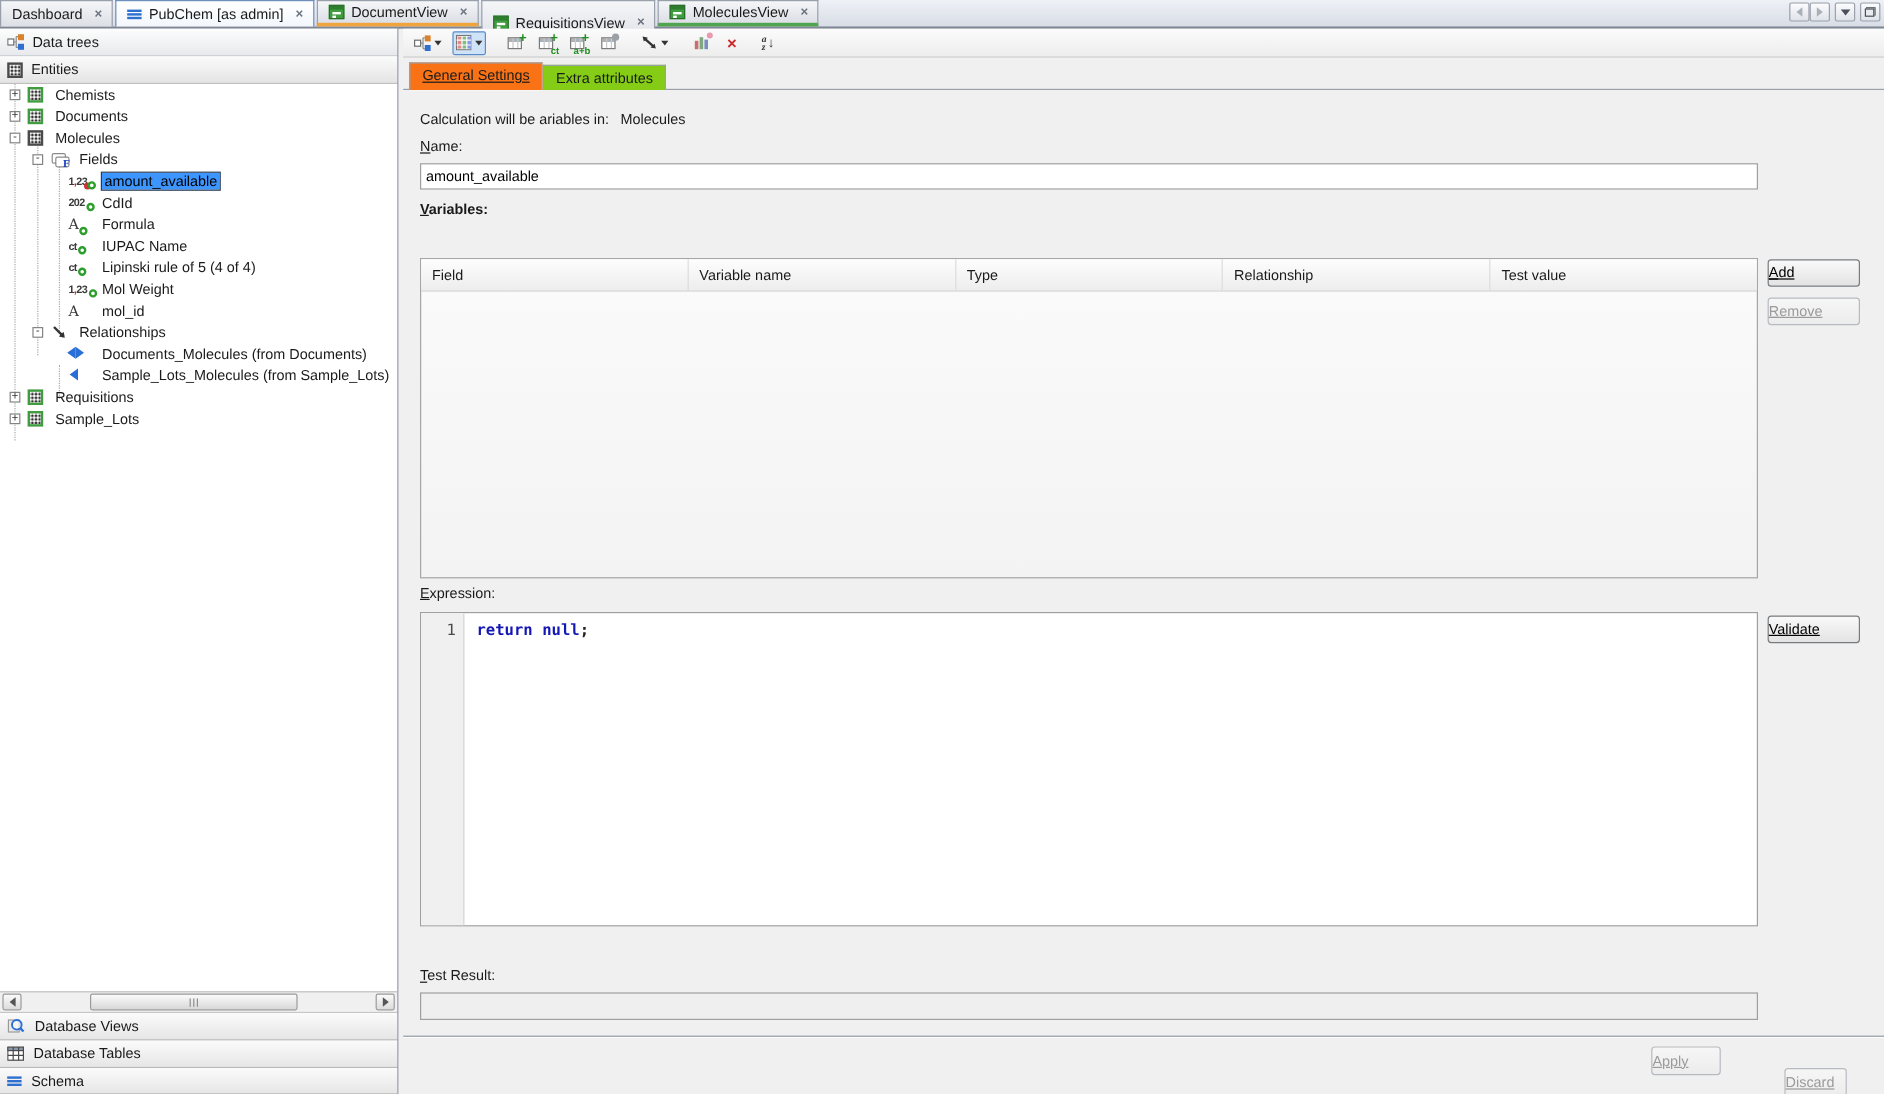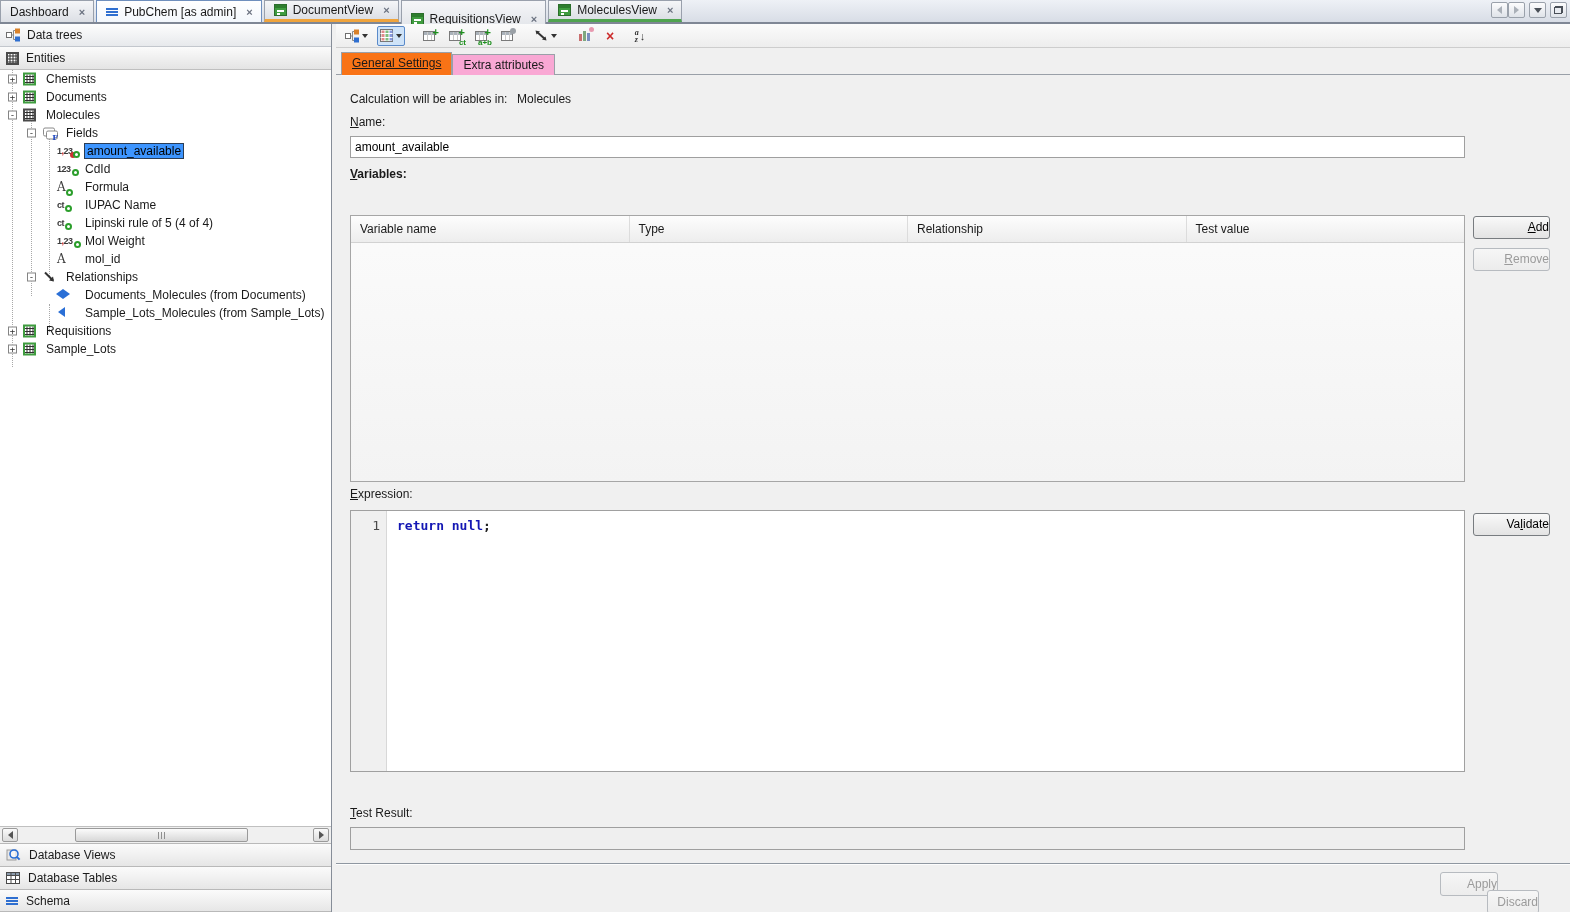--- a/index.html
+++ b/index.html
@@ -104,39 +104,39 @@
   .bars { display:flex; align-items:flex-end; gap:1px; position:relative; }
   .bars i { width:3px; display:block; }
   .bars .b1 { height:7px; background:#c96f6f; } .bars .b2 { height:10px; background:#7fa87f; } .bars .b3 { height:8px; background:#7a8fc0; }
   .bars .pdot { position:absolute; right:-4px; top:-4px; width:5px; height:5px; border-radius:50%; background:#e89ab0; }
   .redx { color:#cc2b2b; font:bold 14px/12px "Liberation Sans", sans-serif; }
   .sortaz { display:flex; align-items:center; }
   .sortaz .az { display:flex; flex-direction:column; font:italic bold 8px/7px "Liberation Serif", serif; color:#333; }
   .sortaz .arr { font-size:11px; color:#333; margin-left:1px; }
 
   .edittabs { position:absolute; left:5px; top:28px; height:23px; display:flex; z-index:3; }
-  .etab { padding:3px 10px 0 10px; border:1px solid #9aa0a8; border-bottom:none; background:#f9a8d4;
+  .etab { padding:3px 10px 0 10px; border:1px solid #9aa0a8; border-bottom:none; background:#84cc16;
           height:21px; margin-top:2px; white-space:nowrap; }
   .etab.active { background:#f97316; height:23px; margin-top:0; position:relative; z-index:4;
                  box-shadow:0 1px 0 #f6f6f6;text-decoration:underline; }
   .content { position:absolute; left:0; right:0; top:50px; bottom:0; border-top:1px solid #9aa0a8; background:#f0f0f0; }
 
   .flabel { position:absolute; white-space:nowrap; }
   .mn { text-decoration:underline; }
   .txtinput { position:absolute; left:14px; width:1115px; height:22px; border:1px solid #9f9f9f; background:#fff;
               font:12px "Liberation Sans", sans-serif; padding:0 4px; color:#000; }
   .vtable { position:absolute; left:14px; top:140px; width:1115px; height:267px; border:1px solid #a6a6a6;
             background:linear-gradient(#fbfbfb,#f3f3f3); }
   .vhead { display:flex; height:27px; background:linear-gradient(#fdfdfd,#ededed); border-bottom:1px solid #d2d2d2; }
   .vhead .th { flex:1; padding:6px 9px; border-right:1px solid #dcdcdc; white-space:nowrap; overflow:hidden; }
   .vhead .th:last-child { border-right:none; }
 
   .btn { position:absolute; width:77px; height:23px; border:1px solid #787c80; border-radius:3px;
          background:linear-gradient(#f9f9f9,#e3e3e3); font:12px "Liberation Sans", sans-serif; color:#000;
-         text-align:right; line-height:21px; }
+         text-align:left; line-height:21px;text-decoration:underline; }
   .btn.disabled { border-color:#b7bbc0; color:#9b9b9b; background:linear-gradient(#f6f6f6,#ececec); }
 
   .expr { position:absolute; left:14px; top:435px; width:1115px; height:262px; border:1px solid #a0a0a0; background:#fff; }
   .gutter { position:absolute; left:0; top:0; bottom:0; width:36px; background:#f0f0f0; border-right:1px solid #d8d8d8; }
   .lineno { position:absolute; top:7px; right:6px; font:13px "DejaVu Sans Mono", monospace; color:#4a4a4a; }
   .code { position:absolute; left:46px; top:7px; font:bold 13px "DejaVu Sans Mono", monospace; color:#1417b4; white-space:pre; }
   .code .p { color:#222; }
 
   .resultfield { position:absolute; left:14px; top:752px; width:1115px; height:23px; border:1px solid #9f9f9f; background:#efefef; }
   .sep { position:absolute; left:0; right:0; top:788px; height:2px; border-top:1px solid #8f97a1; background:#fdfdfd; }
@@ -235,21 +235,21 @@
         <span class="ticon fieldsicon">
             <b>F</b>
           </span>
         <span class="tlabel">Fields</span>
       </div>
       <div class="trow l2">
         <span class="ticon ftype"><span>1</span><span class="comma">,</span><span>23</span><span class="reddot"></span><span class="badge inplace"></span></span>
         <span class="tlabel selected">amount_available</span>
       </div>
       <div class="trow l2">
-        <span class="ticon ftype"><span>123</span><span class="badge"></span></span>
+        <span class="ticon ftype"><span>202</span><span class="badge"></span></span>
         <span class="tlabel">CdId</span>
       </div>
       <div class="trow l2">
         <span class="ticon ftype serif"><span>A</span><span class="badge"></span></span>
         <span class="tlabel">Formula</span>
       </div>
       <div class="trow l2">
         <span class="ticon ftype"><span>ct</span><span class="badge"></span></span>
         <span class="tlabel">IUPAC Name</span>
       </div>
@@ -429,20 +429,21 @@
         <span class="mn">N</span><span>ame:</span>
       </div>
       <input class="txtinput" style="top: 61px;" value="amount_available">
 
       <div class="flabel" style="left:14px; top:92px;font-weight:bold;">
         <span class="mn">V</span><span>ariables:</span>
       </div>
 
       <div class="vtable">
         <div class="vhead">
+          <span class="th">Field</span>
           <span class="th">Variable name</span>
           <span class="th">Type</span>
           <span class="th">Relationship</span>
           <span class="th">Test value</span>
         </div>
       </div>
 
       <button class="btn" style="left:1137px; top:141px;">
         <span class="mn">A</span><span>dd</span>
       </button>
@@ -465,17 +466,17 @@
         <span>Va</span><span class="mn">l</span><span>idate</span>
       </button>
 
       <div class="flabel" style="left:14px; top:731px;">
         <span class="mn">T</span><span>est Result:</span>
       </div>
       <div class="resultfield"></div>
 
       <div class="sep"></div>
 
-      <button class="btn disabled" style="left:1104px; top:797px; width:58px; height:24px;">Apply</button>
+      <button class="btn disabled" style="left:1040px; top:797px; width:58px; height:24px;">Apply</button>
       <button class="btn disabled" style="left:1151px; top:797px; width:52px; height:24px;margin-top:18px;">Discard</button>
     </div>
   </div>
 </div>
 
 </body></html>

